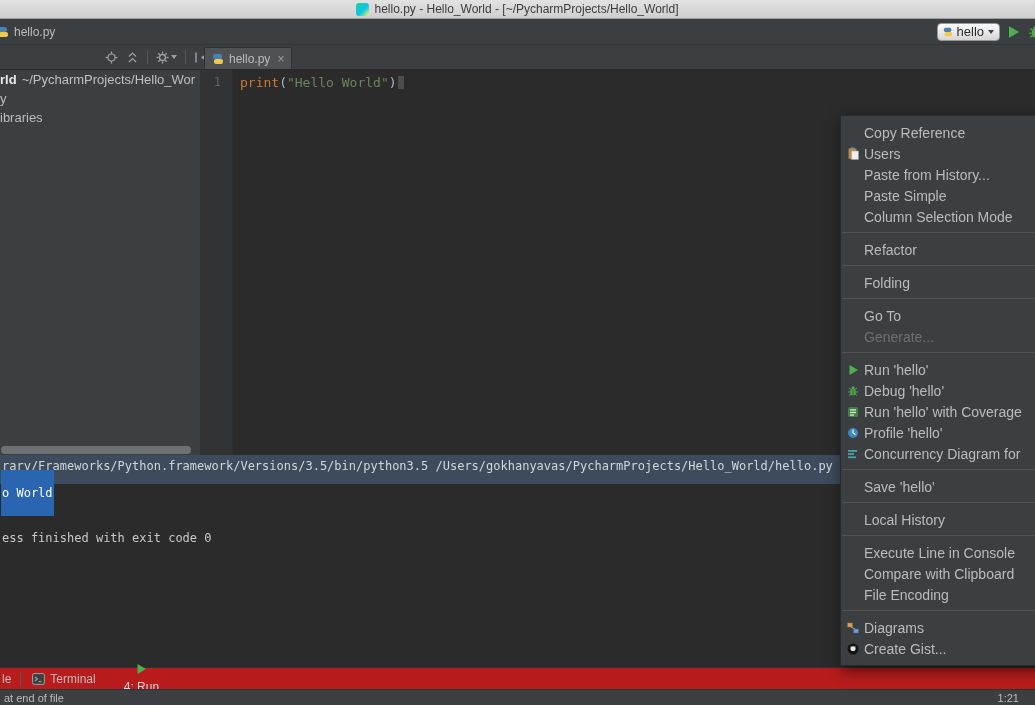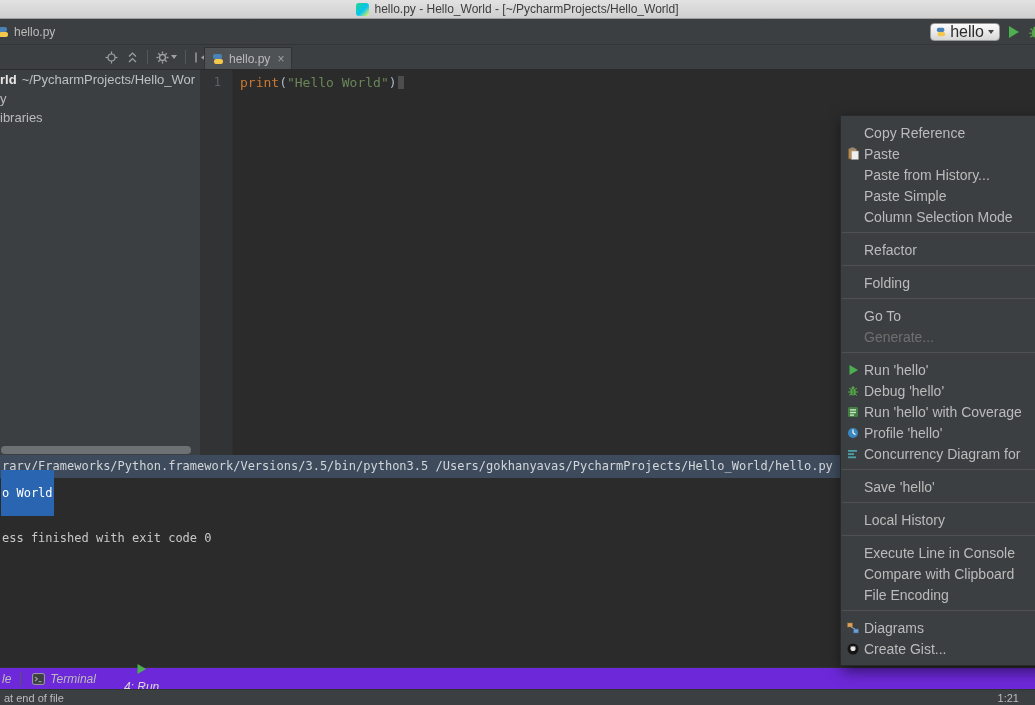--- a/index.html
+++ b/index.html
@@ -38,21 +38,21 @@
   .nav-left .pyfile { margin-left:-3px; }
   .nav-right {
     position:absolute; right:0; top:0; height:25px;
     display:flex; align-items:center; gap:9px; padding-right:16px;
   }
   .run-combo {
     display:flex; align-items:center; gap:4px;
     height:18px; padding:0 5px;
     background:linear-gradient(#fdfdfd,#d6d6d6);
     border:1px solid #979797; border-radius:4px;
-    font-size:16px; color:#2b2b2b;
+    font-size:13px; color:#2b2b2b;
   }
   .caret-down { width:0; height:0; border-left:3px solid transparent; border-right:3px solid transparent; border-top:4px solid #444; }
   .caret-down.light { border-top-color:#9ea0a2; }
   .play-btn { width:0; height:0; border-top:6px solid transparent; border-bottom:6px solid transparent; border-left:10px solid #4caf50; }
   .bug-cut { position:absolute; right:-7px; top:6px; }
 
   
   .tabsrow {
     position:absolute; top:45px; left:0; right:0; height:25px;
     background:#3c3f41; border-bottom:1px solid #2b2b2b;
@@ -107,32 +107,32 @@
   .caret-box { display:inline-block; width:6px; height:13px; margin-left:1px; background:rgba(255,255,255,0.16); vertical-align:-2px; }
 
   
   .console {
     position:absolute; top:455px; left:0; right:0; height:212px;
     background:#2b2b2b;
     font-family:"DejaVu Sans Mono","Liberation Mono",monospace; font-size:12px;
     color:#bbbbbb;
   }
   .c-band {
-    position:absolute; top:0; left:0; right:0; height:23px; line-height:23px;
+    position:absolute; top:0; left:0; right:0; height:29px; line-height:23px;
     background:#3e4b5c; color:#d2d6da; white-space:nowrap; overflow:hidden; padding-left:2px;
   }
   .c-out { position:absolute; top:30px; left:1px; height:16px; line-height:16px; }
   .c-out .sel { background:#2a65b2; color:#ffffff; padding:16px 1px; }
   .c-exit { position:absolute; top:75px; left:2px; height:16px; line-height:16px; color:#c9c9c9; }
 
   
   .toolbar {
     position:absolute; top:667px; left:0; right:0; height:22px;
-    background:#6d28d9; border-top:1px solid #323232;
-    display:flex; align-items:center; font-size:12px; color:#bbbbbb;font-style:italic;
+    background:#b91c1c; border-top:1px solid #323232;
+    display:flex; align-items:center; font-size:12px; color:#bbbbbb;
   }
   .tb-part { margin-left:2px; }
   .tb-sep { width:1px; height:14px; background:#55585a; margin:0 9px; }
   .tb-item { display:flex; align-items:center; gap:5px; }
   .tb-item.terminal { margin-left:2px; }
   .tb-item.run { margin-left:28px; color:#dadada;flex-direction:column; }
   .tb-item.todo { margin-left:24px;margin-top:48px; }
   .tb-item u { text-decoration:underline; }
 
   
@@ -337,21 +337,21 @@
         <span>Copy Reference</span>
       </div>
     <div class="mi">
         <span class="mi-ic">
           <svg width="11" height="13" viewBox="0 0 11 13">
             <rect x="0.5" y="1.5" width="8" height="10.5" rx="1" fill="#b48a4e" stroke="#7a5c30" stroke-width="0.6"></rect>
             <rect x="2.5" y="0.5" width="4" height="2.2" rx="0.5" fill="#8c8c8c"></rect>
             <rect x="3.5" y="4" width="7" height="8.5" fill="#efefef" stroke="#9a9a9a" stroke-width="0.5"></rect>
           </svg>
         </span>
-        <span>Paste</span>
+        <span>Users</span>
       </div>
     <div class="mi">
         <span class="mi-ic"></span>
         <span>Paste from History...</span>
       </div>
     <div class="mi">
         <span class="mi-ic"></span>
         <span>Paste Simple</span>
       </div>
     <div class="mi">

